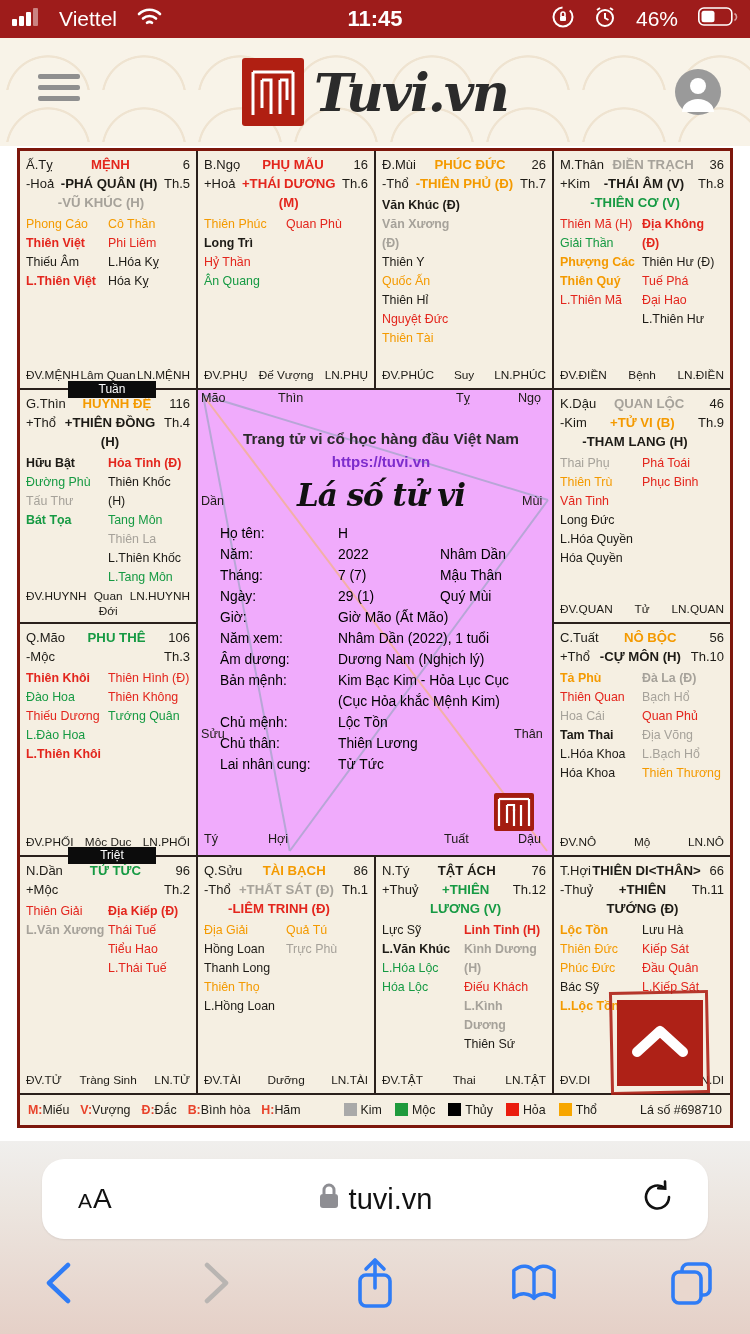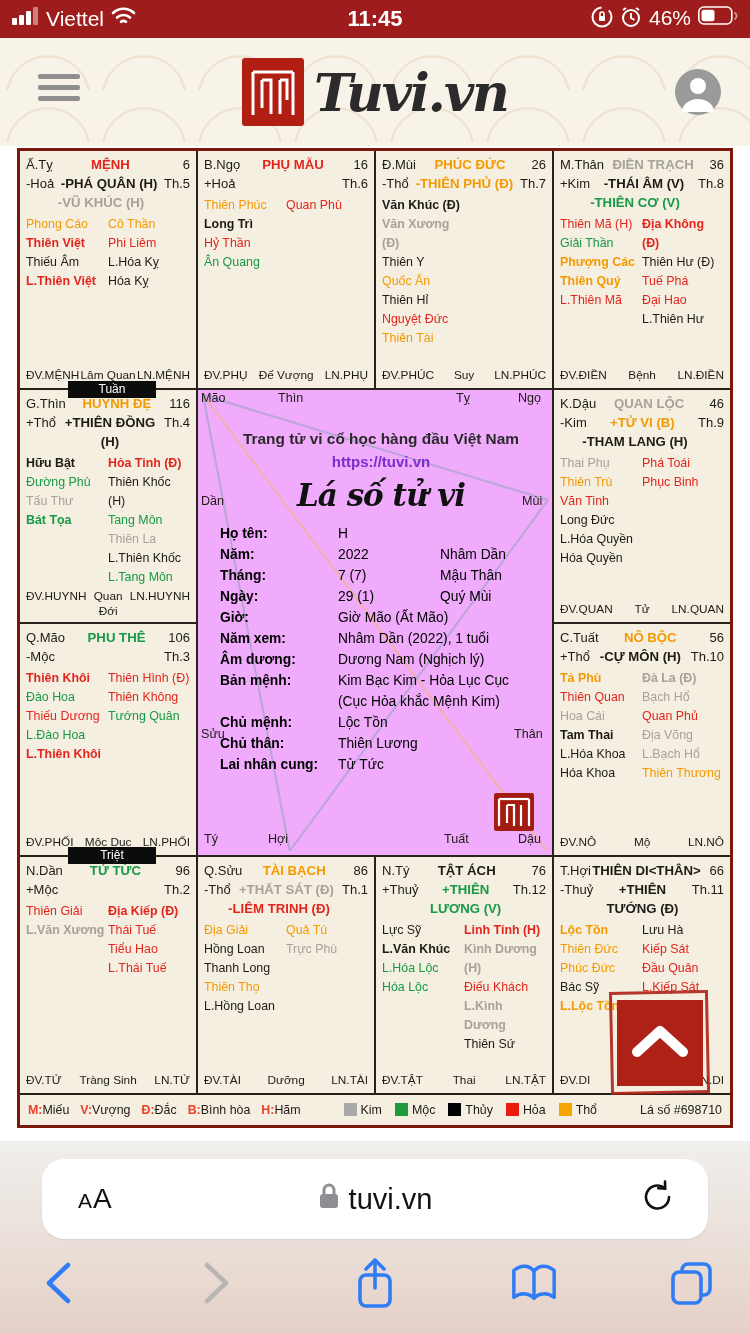--- a/index.html
+++ b/index.html
@@ -2,21 +2,21 @@
 <html><head>
 <meta charset="utf-8">
 <style>
   html,body{margin:0;padding:0}
   body{width:750px;height:1334px;position:relative;margin:0 auto;background:#fff;
        font-family:"Liberation Sans","DejaVu Sans",sans-serif;overflow:hidden;
        -webkit-font-smoothing:antialiased}
   
   .status-bar{height:38px;background:#9e1c1b;color:#fff;display:flex;align-items:center;
               justify-content:space-between;padding:0 12px;position:relative}
-  .sb-left,.sb-right{display:flex;align-items:flex-start;gap:7px}
+  .sb-left,.sb-right{display:flex;align-items:center;gap:20px}
   .sb-carrier{font-size:21px;font-weight:400}
   .sb-time{position:absolute;left:0;right:0;text-align:center;font-size:22px;font-weight:700}
   .sb-batt-pct{font-size:21px}
   
   .site-header{height:108px;background:#f8f3e8;position:relative;display:flex;align-items:center;justify-content:center;
     background-image:radial-gradient(circle at 50% 115%, rgba(205,170,125,0) 52%, rgba(205,170,125,.22) 53%, rgba(205,170,125,.22) 55%, rgba(205,170,125,0) 56%);
     background-size:96px 52px}
   .hamburger{position:absolute;left:38px;top:36px;width:42px;cursor:pointer}
   .hamburger div{height:5px;background:#8f8f8f;border-radius:2px;margin-bottom:6px}
   .logo{display:flex;align-items:center;gap:10px}
@@ -44,21 +44,21 @@
   
   .center{grid-column:2/4;grid-row:2/4;background:#f0abfc;position:relative;overflow:hidden}
   .center svg.lines{position:absolute;left:0;top:0;width:100%;height:100%}
   .branch-label{position:absolute;font-size:12.6px;color:#1d1b16;line-height:14px}
   .center-info{position:absolute;left:22px;right:10px;top:40px}
   .ci-tagline{text-align:center;font-weight:700;font-size:15.4px;color:#2a2a2a}
   .ci-url{text-align:center;font-size:15px;color:#7d2ccc;margin-top:5px;font-weight:700}
   .ci-title{text-align:center;font-family:"DejaVu Serif","Liberation Serif",serif;font-style:italic;
             font-weight:700;font-size:31px;color:#111;margin:7px 0 10px;letter-spacing:-1px}
   .ci-row{display:flex;font-size:13.8px;line-height:21px}
-  .ci-label{width:118px;font-weight:700;flex:none}
+  .ci-label{width:118px;font-weight:400;flex:none}
   .ci-vals{display:flex;flex:1}
   .ci-v1{min-width:96px;padding-right:6px}
   .ci-v2{flex:1}
   .center-seal{position:absolute;right:18px;bottom:20px}
   
   .badge{position:absolute;left:48px;width:88px;height:17px;background:#0c0c0c;color:#fff;
          font-size:12px;line-height:17px;text-align:center;z-index:6}
   .badge.tuan{top:230px}
   .badge.triet{top:696px}
   
@@ -201,20 +201,21 @@
         </div>
       </div>
     <div class="cell" style="grid-area:1/2">
         <div class="ch">
           <span class="branch">B.Ngọ</span>
           <span class="palace" style="color: rgb(227, 38, 29);">PHỤ MẪU</span>
           <span class="num">16</span>
         </div>
         <div class="ch">
           <span class="elem">+Hoả</span>
+          <span class="mainstar" style="color: rgb(227, 38, 29);">+THÁI DƯƠNG (M)</span>
           <span class="th">Th.6</span>
         </div>
         <div class="cols">
           <div class="col">
             <div class="star" style="color: rgb(244, 154, 0);">Thiên Phúc</div>
             <div class="star b" style="color: rgb(29, 27, 22);">Long Trì</div>
             <div class="star" style="color: rgb(227, 38, 29);">Hỷ Thần</div>
             <div class="star" style="color: rgb(22, 154, 67);">Ân Quang</div>
           </div>
           <div class="col">

